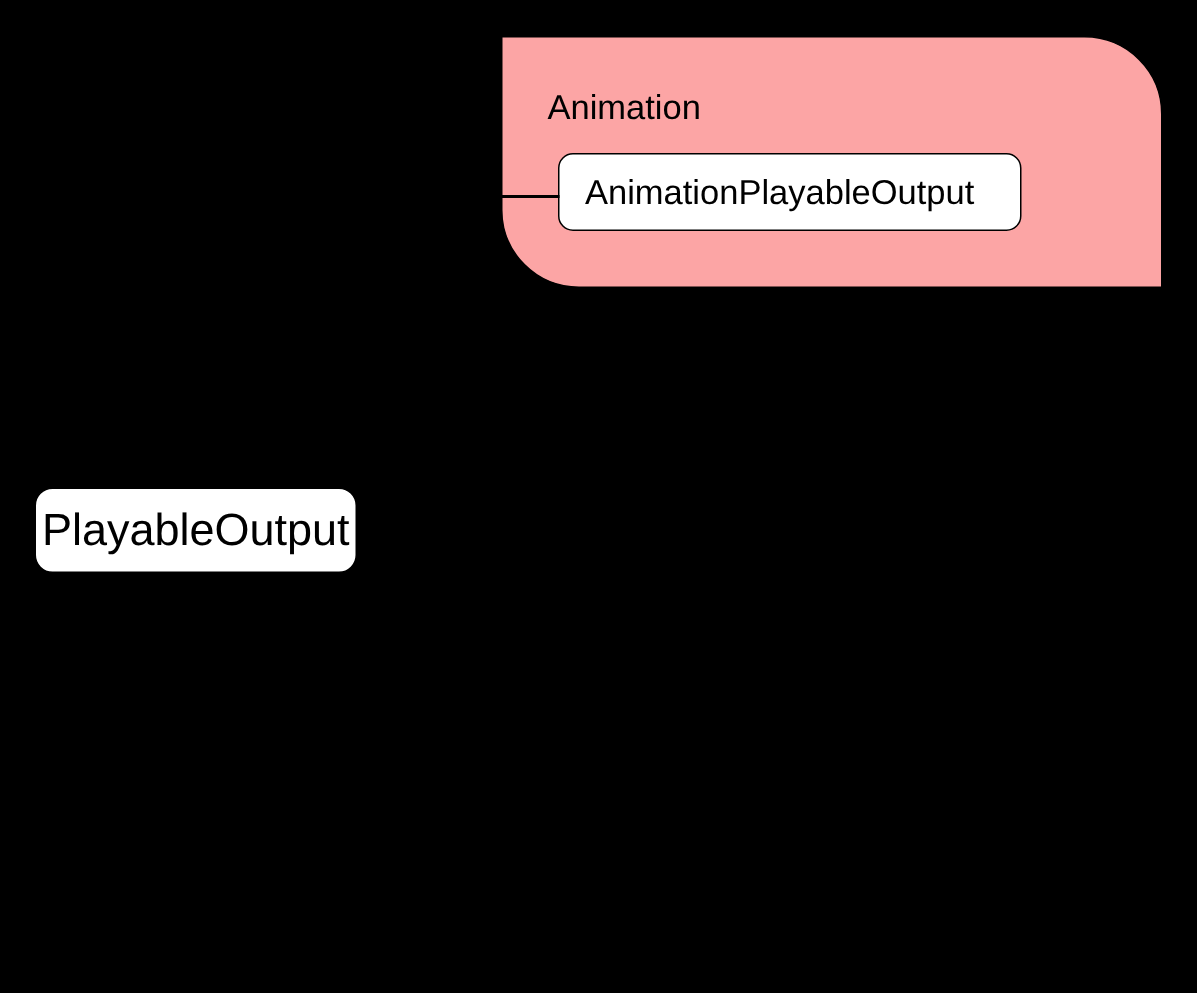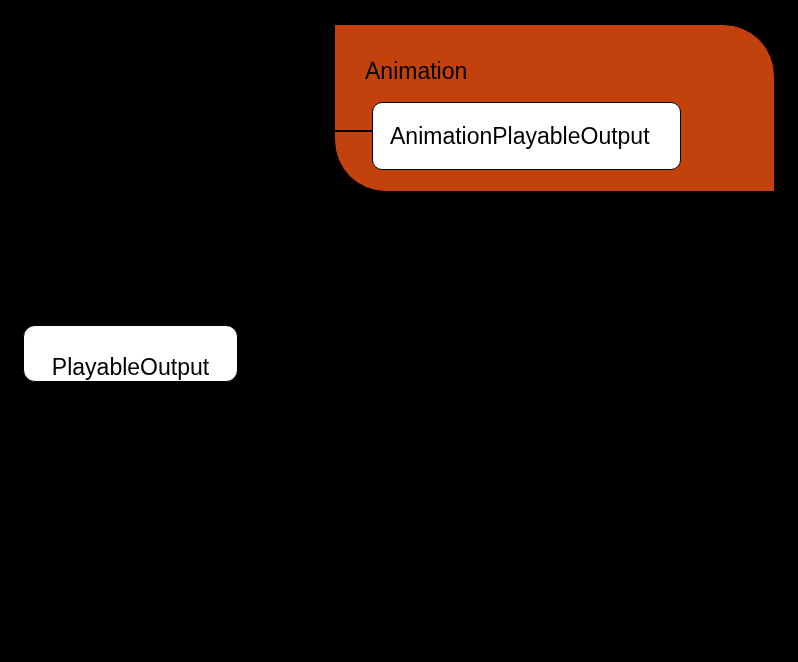--- a/index.html
+++ b/index.html
@@ -21,23 +21,23 @@
     position: absolute;
     left: 23px;
     top: 325px;
     width: 215px;
     height: 57px;
     background: #ffffff;
     border: 1.5px solid #000000;
     border-radius: 12px;
     box-sizing: border-box;
     display: flex;
-    align-items: flex-end;
+    align-items: center;
     justify-content: center;
-    font-size: 23px;
+    font-size: 30px;
     z-index: 3;
   }
   
   .groups {
     position: absolute;
     left: 334px;
     top: 24px;
     display: flex;
     flex-direction: column;
     gap: 54px;
@@ -60,21 +60,21 @@
     font-size: 23px;
     font-weight: 400;
     line-height: 28px;
     white-space: nowrap;
   }
   .child-node {
     position: absolute;
     left: 37px;
     top: 77px;
     width: 309px;
-    height: 68px;
+    height: 52px;
     background: #ffffff;
     border: 1.5px solid #000000;
     border-radius: 10px;
     box-sizing: border-box;
     display: flex;
     align-items: center;
     padding-left: 17px;
     font-size: 23px;
     white-space: nowrap;
     z-index: 3;
@@ -98,21 +98,21 @@
 <body>
 
 <div class="canvas">
 
   <div class="root-node">
     <span>PlayableOutput</span>
   </div>
 
   <div class="groups">
 
-    <section class="group" style="background-color: #c2410c;">
+    <section class="group" style="background-color: #fca5a5;">
       <h2 class="group-title">Animation</h2>
       <div class="child-node">
         <span>AnimationPlayableOutput</span>
       </div>
     </section>
 
 
 
   </div>
 

